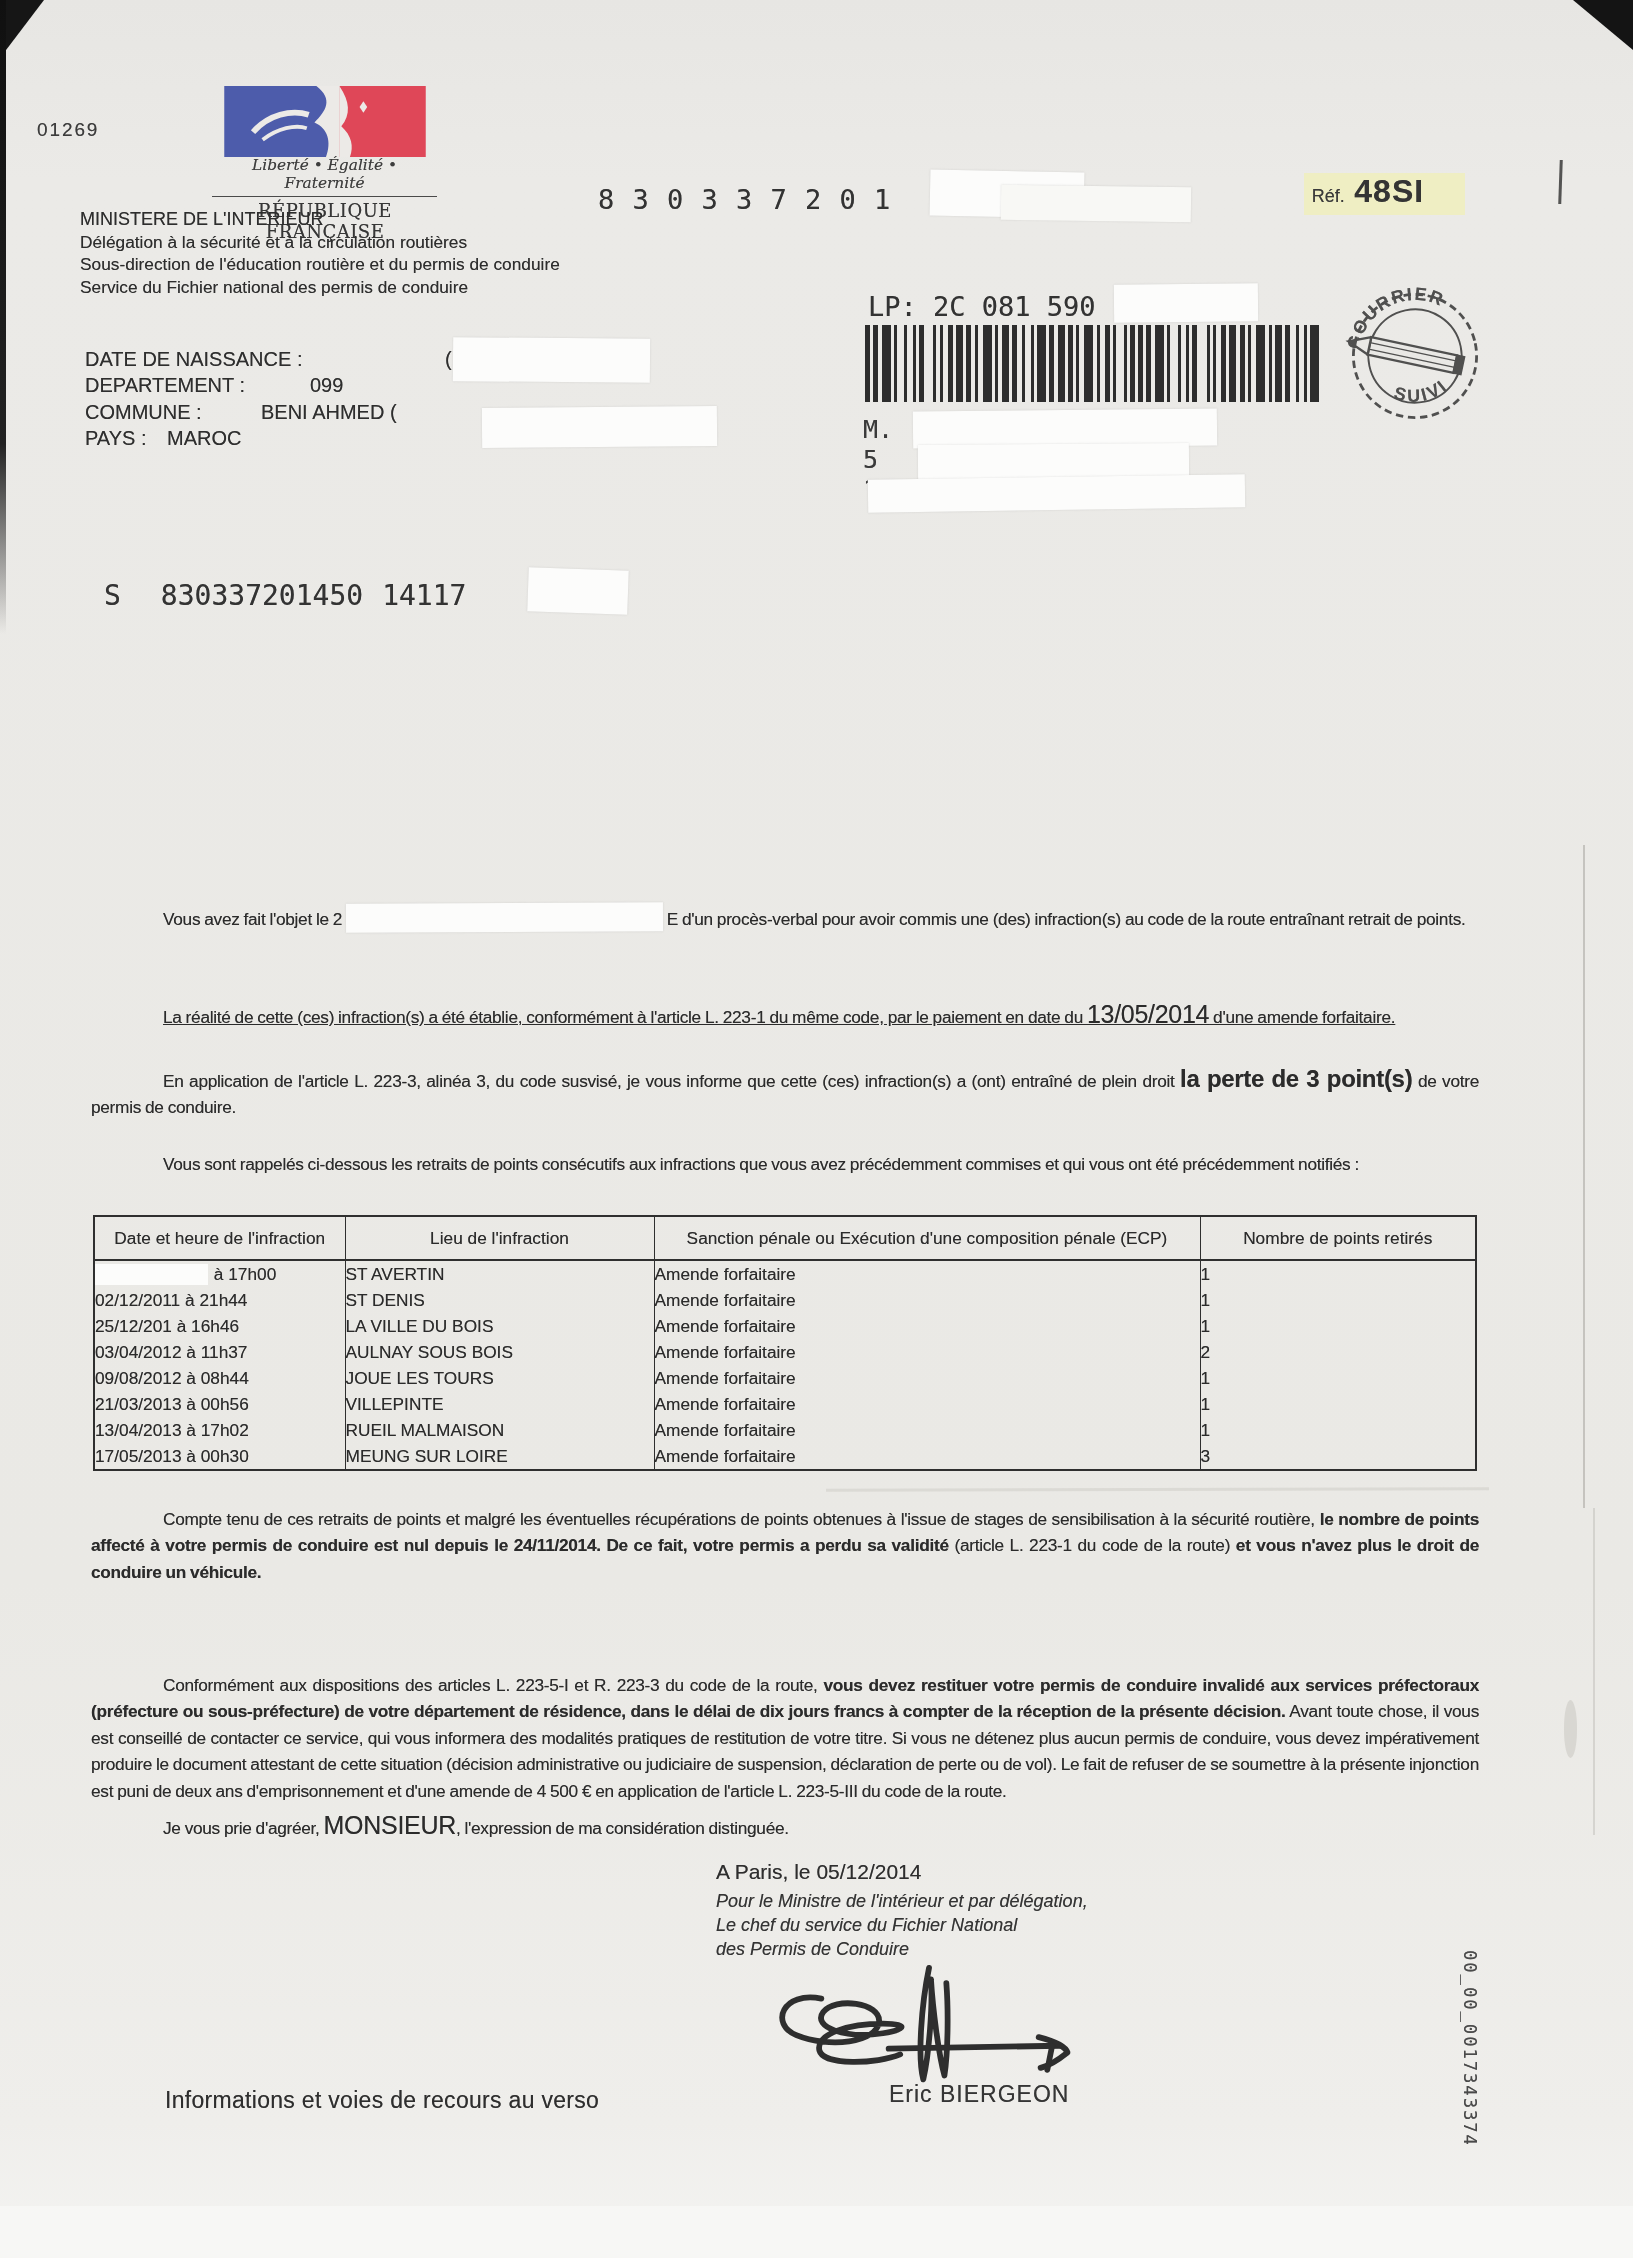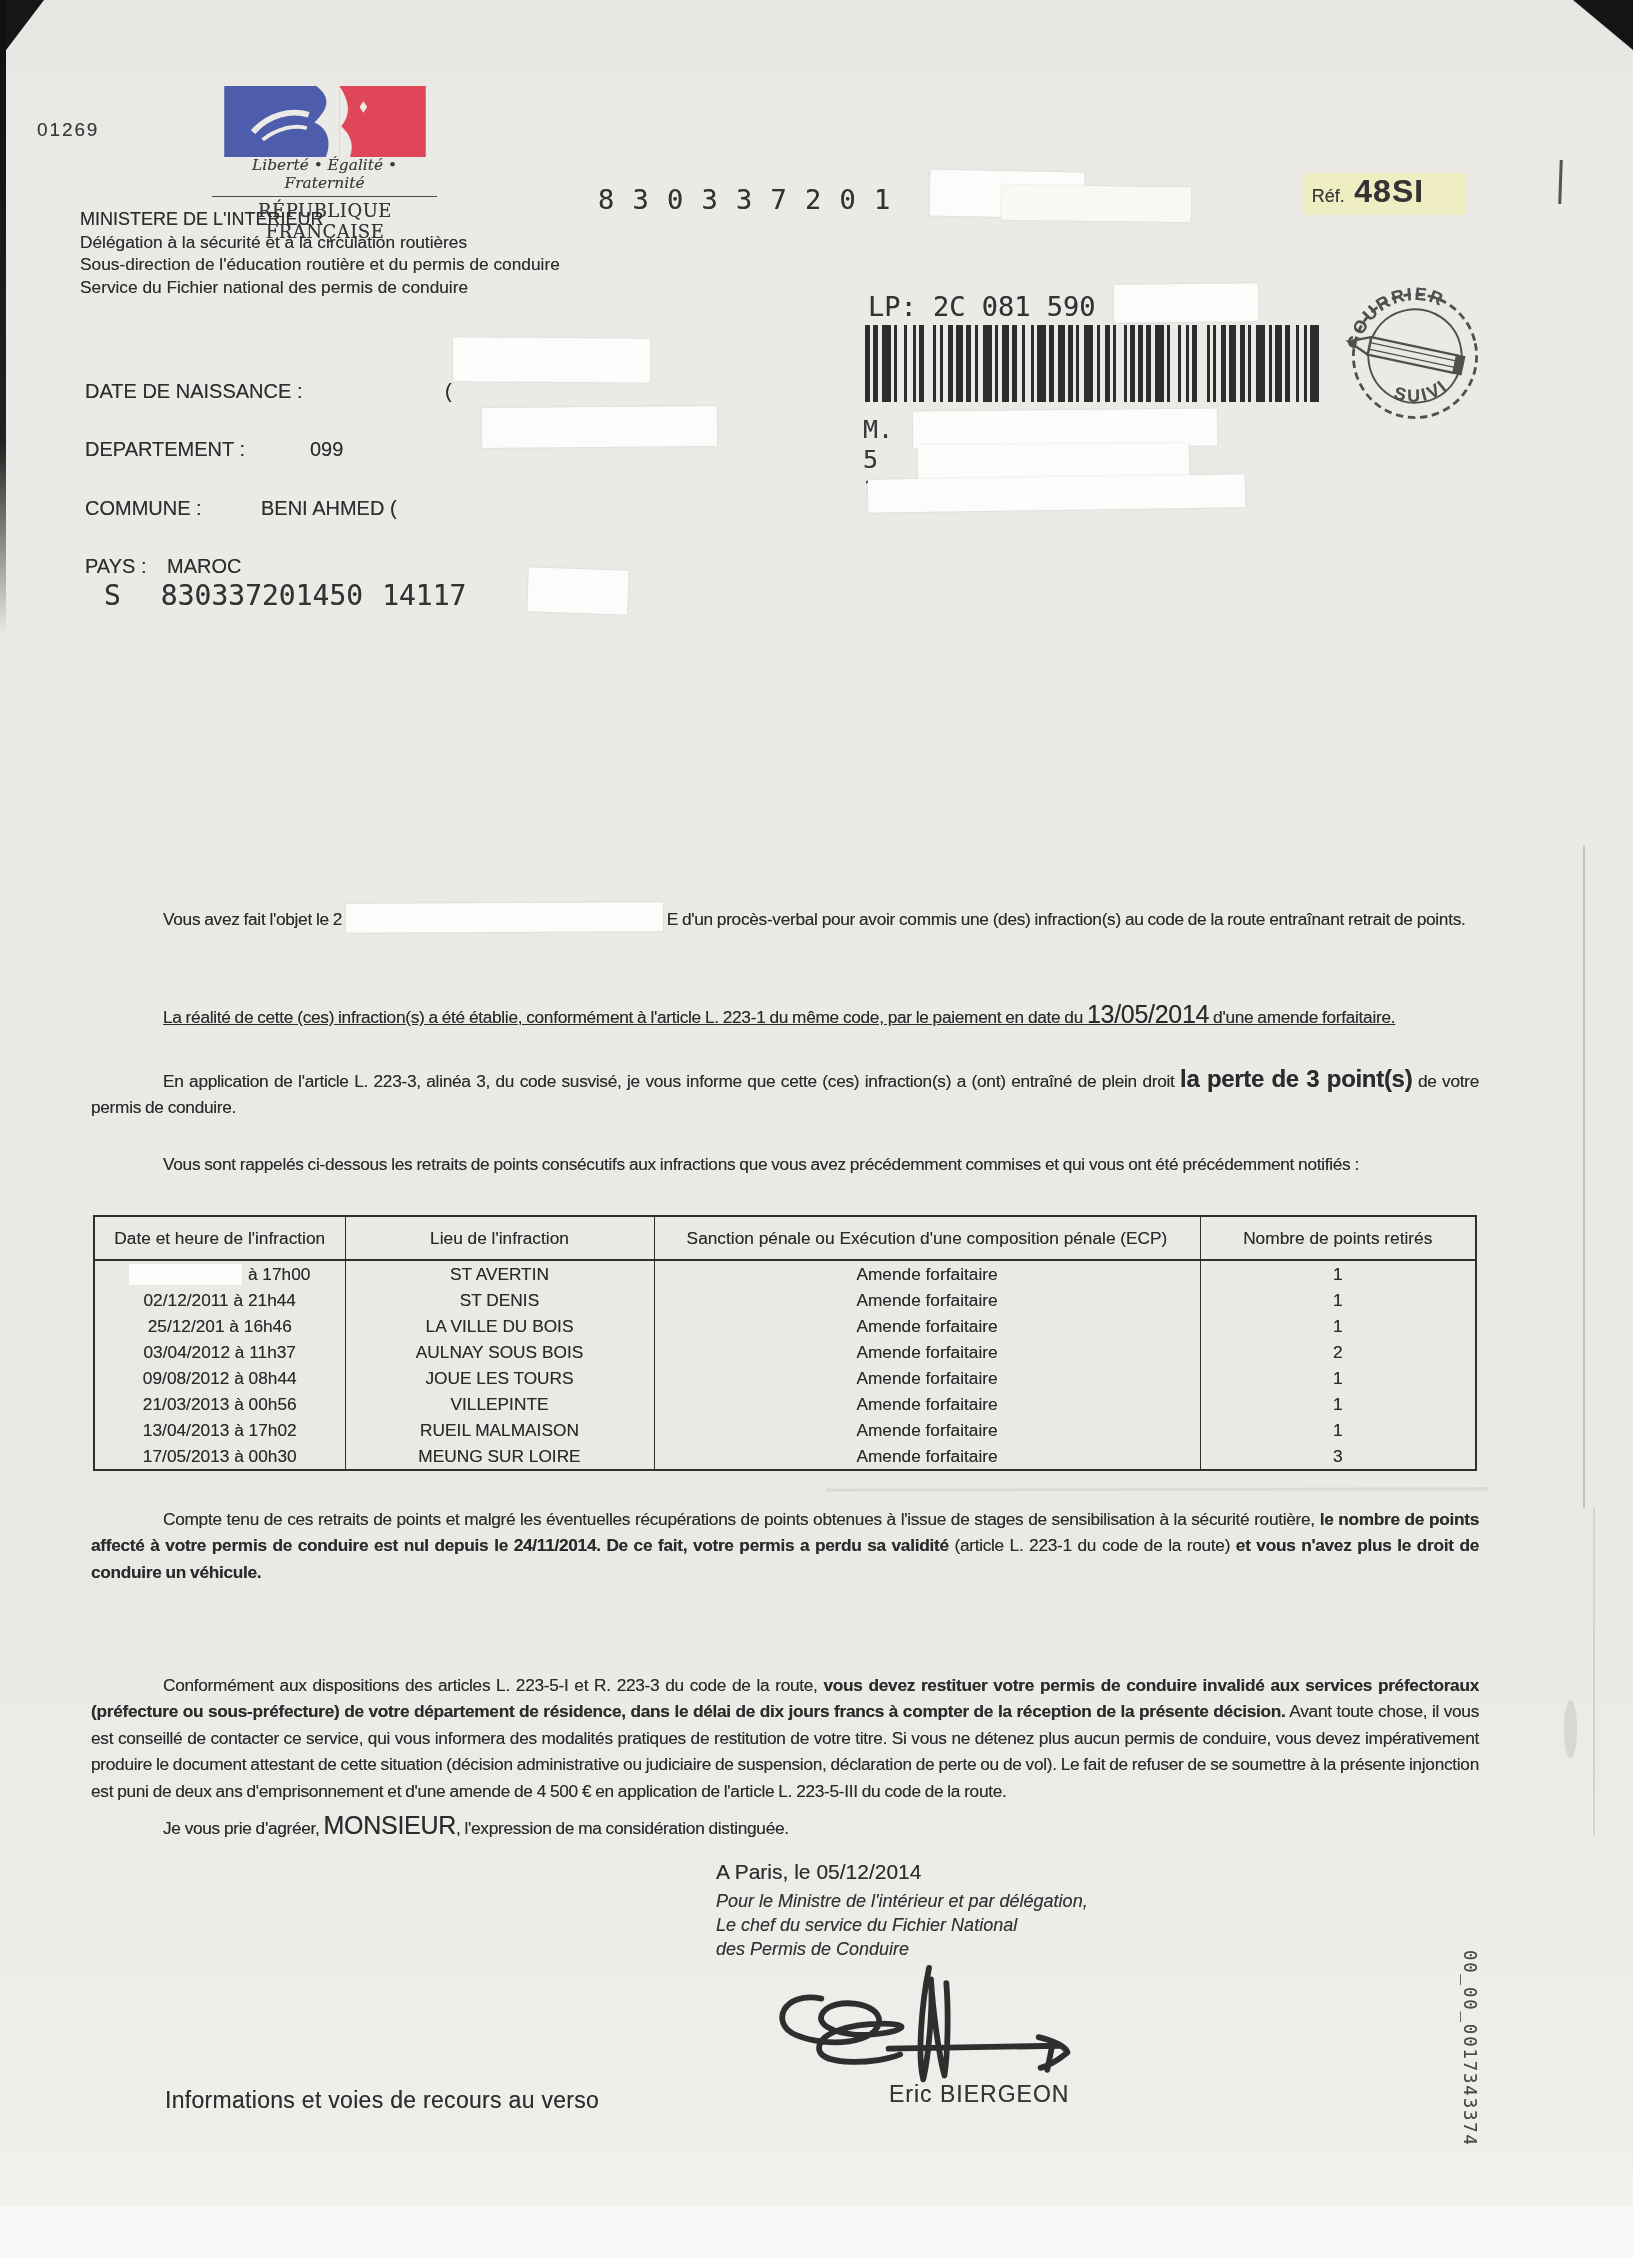--- a/index.html
+++ b/index.html
@@ -40,21 +40,21 @@
   .refbox{position:absolute;left:1304px;top:173px;width:161px;height:42px;background:#efeec3;
           display:flex;align-items:flex-end;padding:0 0 4.8px 7.7px;box-sizing:border-box;}
   .ref-label{font-size:18px;color:#3a3a3a;margin-right:9.6px;padding-bottom:2.9px;}
   .ref-value{font-size:32px;font-weight:bold;letter-spacing:1px;color:#343434;}
   .lp{position:absolute;left:868px;top:291px;font-family:"DejaVu Sans Mono",monospace;font-size:27px;color:#333;}
   .barcode{position:absolute;left:865px;top:325px;width:453px;height:77px;}
   .barcode .bar{position:absolute;top:0;height:77px;background:#2d2d2d;}
   .stamp{position:absolute;left:1331px;top:277px;}
   
   .rcpt{position:absolute;left:85px;top:346px;font-size:20px;line-height:26.4px;color:#2e2e2e;}
-  .rcpt-row{white-space:nowrap;margin-top:32px;}
+  .rcpt-row{white-space:nowrap;}
   .rcpt-label{display:inline-block;}
   .rcpt-row:nth-child(1) .rcpt-label{width:360px;}
   .rcpt-row:nth-child(2) .rcpt-label{width:225px;}
   .rcpt-row:nth-child(3) .rcpt-label{width:176px;}
   .rcpt-row:nth-child(4) .rcpt-label{width:82px;}
   .addr{position:absolute;left:863px;top:415px;font-family:"DejaVu Sans Mono",monospace;
         font-size:25px;line-height:30px;color:#3a3a3a;}
   .fileline{position:absolute;left:104px;top:579px;font-family:"DejaVu Sans Mono",monospace;font-size:28px;color:#333;}
   .fileline .fp{margin-right:40px;}
   .fileline .fn{margin-right:19px;}
@@ -66,21 +66,21 @@
   .r-bigbold{font-size:24px;font-weight:bold;line-height:26px;}
   #p1{top:903px;} #p2{top:1001px;text-decoration:underline;} #p3{top:1066px;} #p4{top:1151px;}
   #p5{top:1506px;} #p6{top:1640px;margin-top:32px;}
   #p7{top:1812px;text-align:left;}
   
   .inf-table{position:absolute;left:93px;top:1215px;width:1381px;border-collapse:collapse;
              border:2.9px solid #2f2f2f;font-size:17.3px;color:#2b2b2b;table-layout:fixed;}
   .inf-table th{font-weight:normal;border:1.9px solid #2f2f2f;border-bottom:2.9px solid #2f2f2f;
                 height:42px;text-align:center;padding:0;}
   .inf-table td{border-left:1.9px solid #2f2f2f;border-right:1.9px solid #2f2f2f;
-                height:26px;text-align:center;padding:0;line-height:26px;position:relative;}
+                height:26px;padding:0;line-height:26px;position:relative;}
   .cell-redact{display:inline-block;width:113px;height:21px;background:#fcfcfb;
                vertical-align:-4.8px;margin-right:5.8px;}
   
   .closing{position:absolute;left:716px;top:1860px;color:#2e2e2e;}
   .place-date{font-size:21px;margin-bottom:4.8px;}
   .delegation{font-size:18px;line-height:24px;font-style:italic;color:#343434;}
   .signature{position:absolute;left:754px;top:1962px;}
   .signer{position:absolute;left:889px;top:2081px;font-size:23px;letter-spacing:1px;color:#353535;}
   .footer-note{position:absolute;left:165px;top:2087px;font-size:23px;letter-spacing:0.3px;color:#2e2e2e;}
   .vref{position:absolute;left:1460px;top:1950px;height:211px;writing-mode:vertical-rl;

